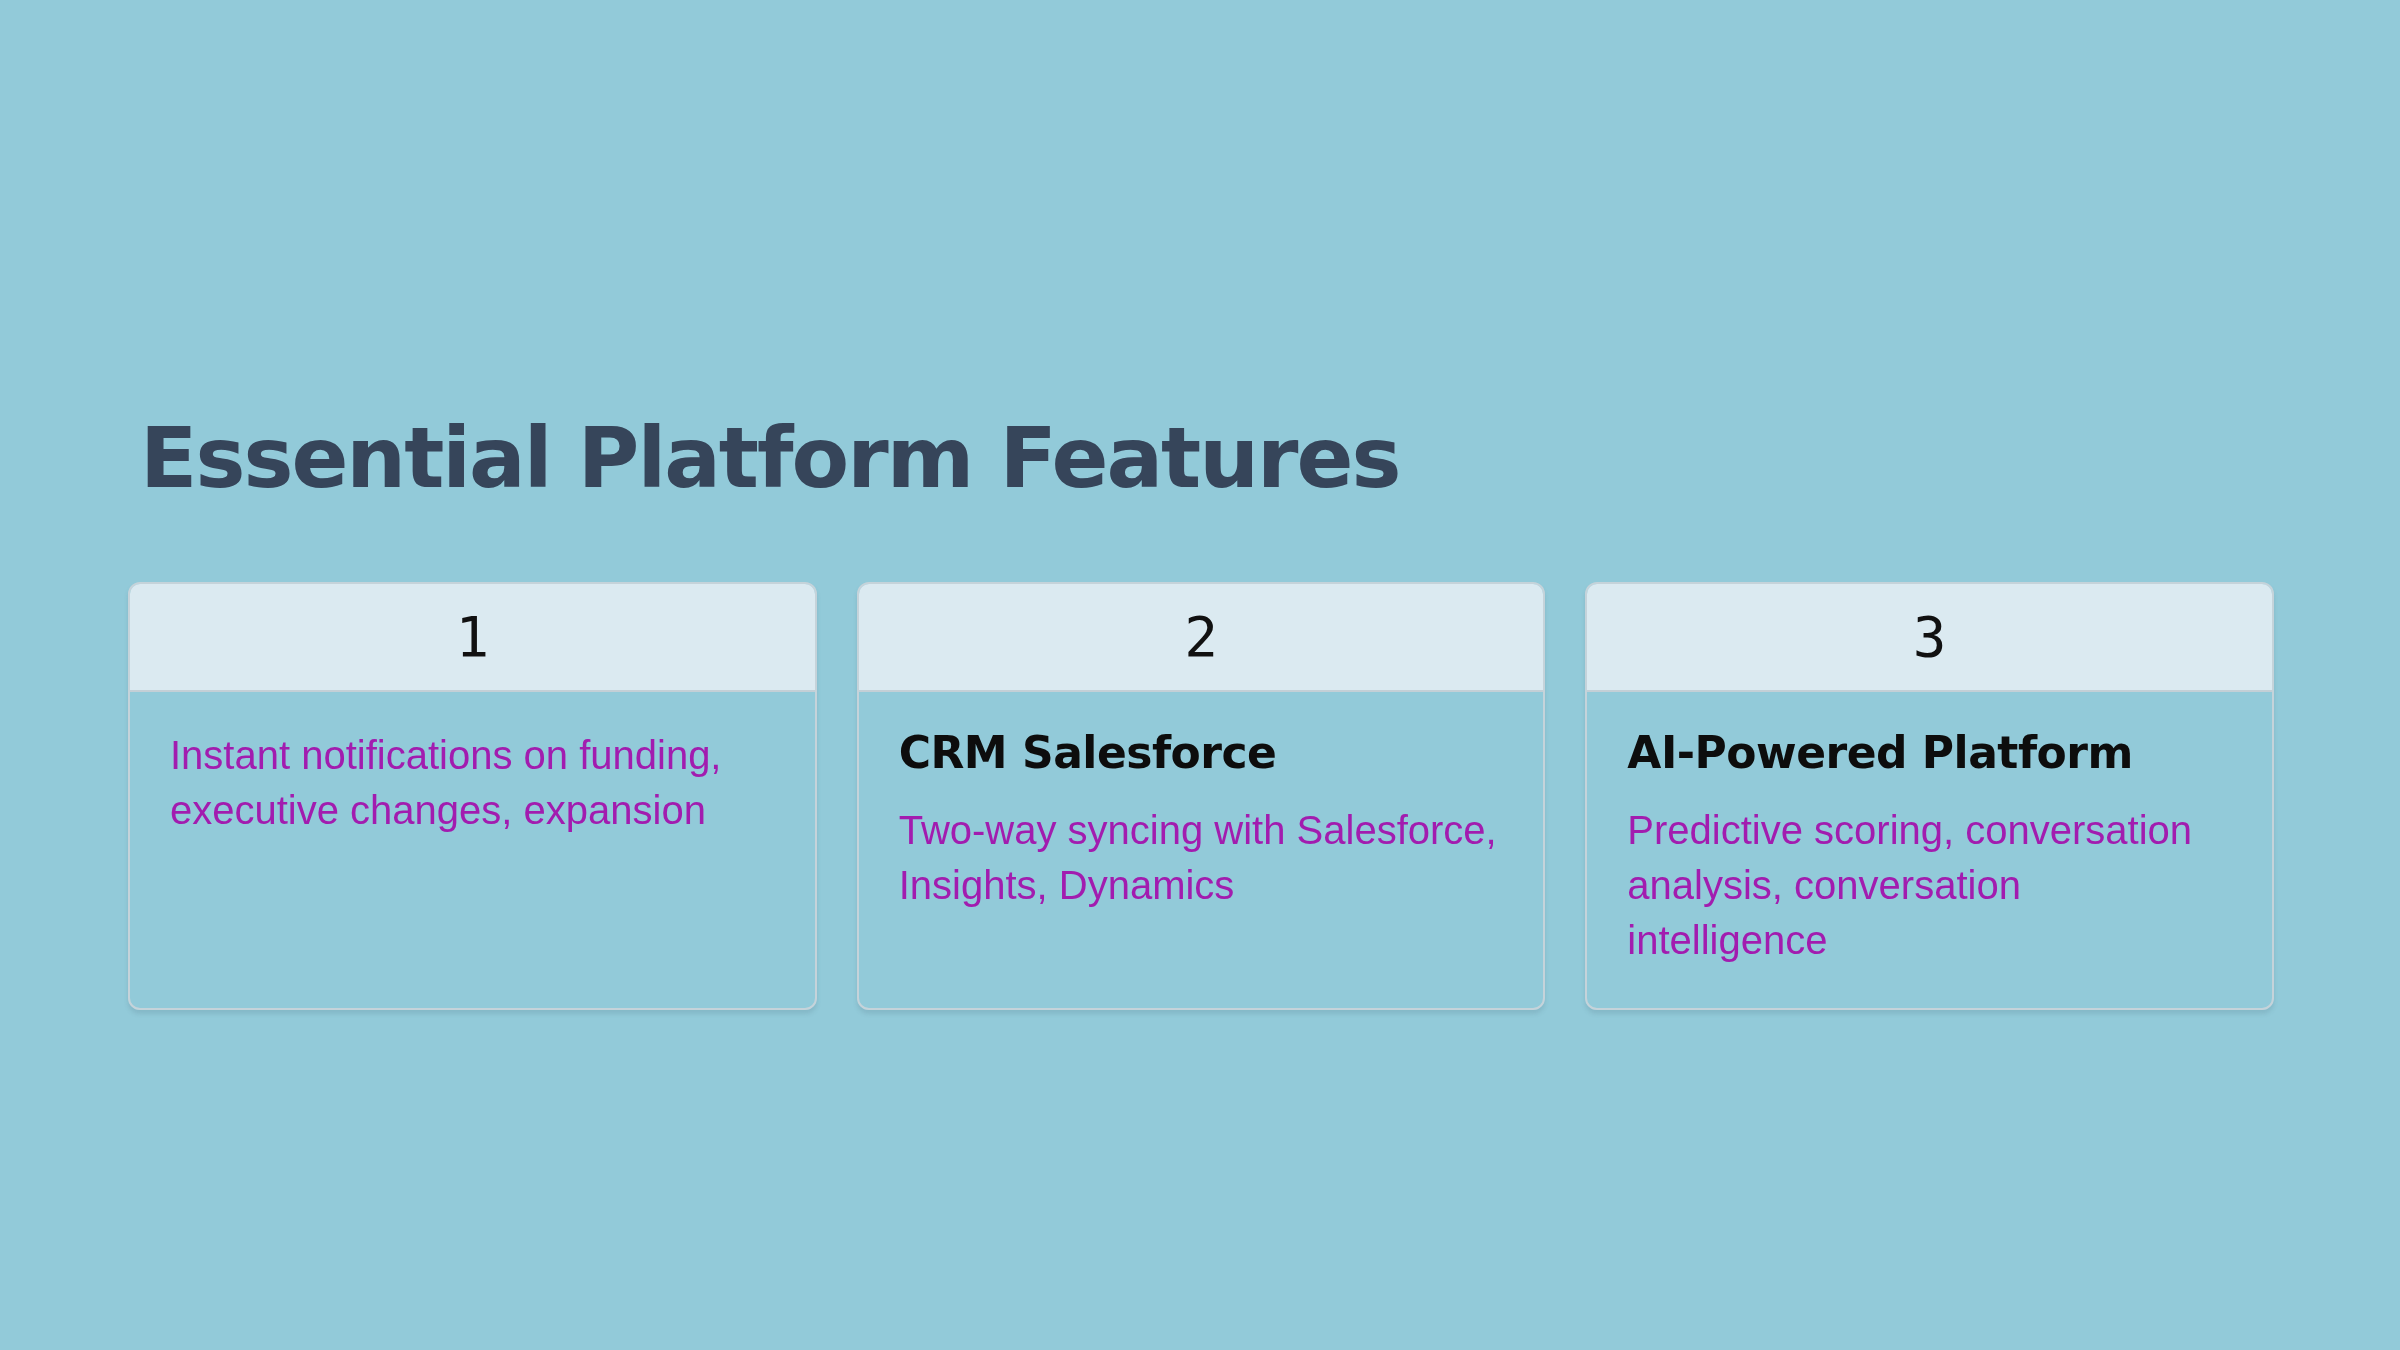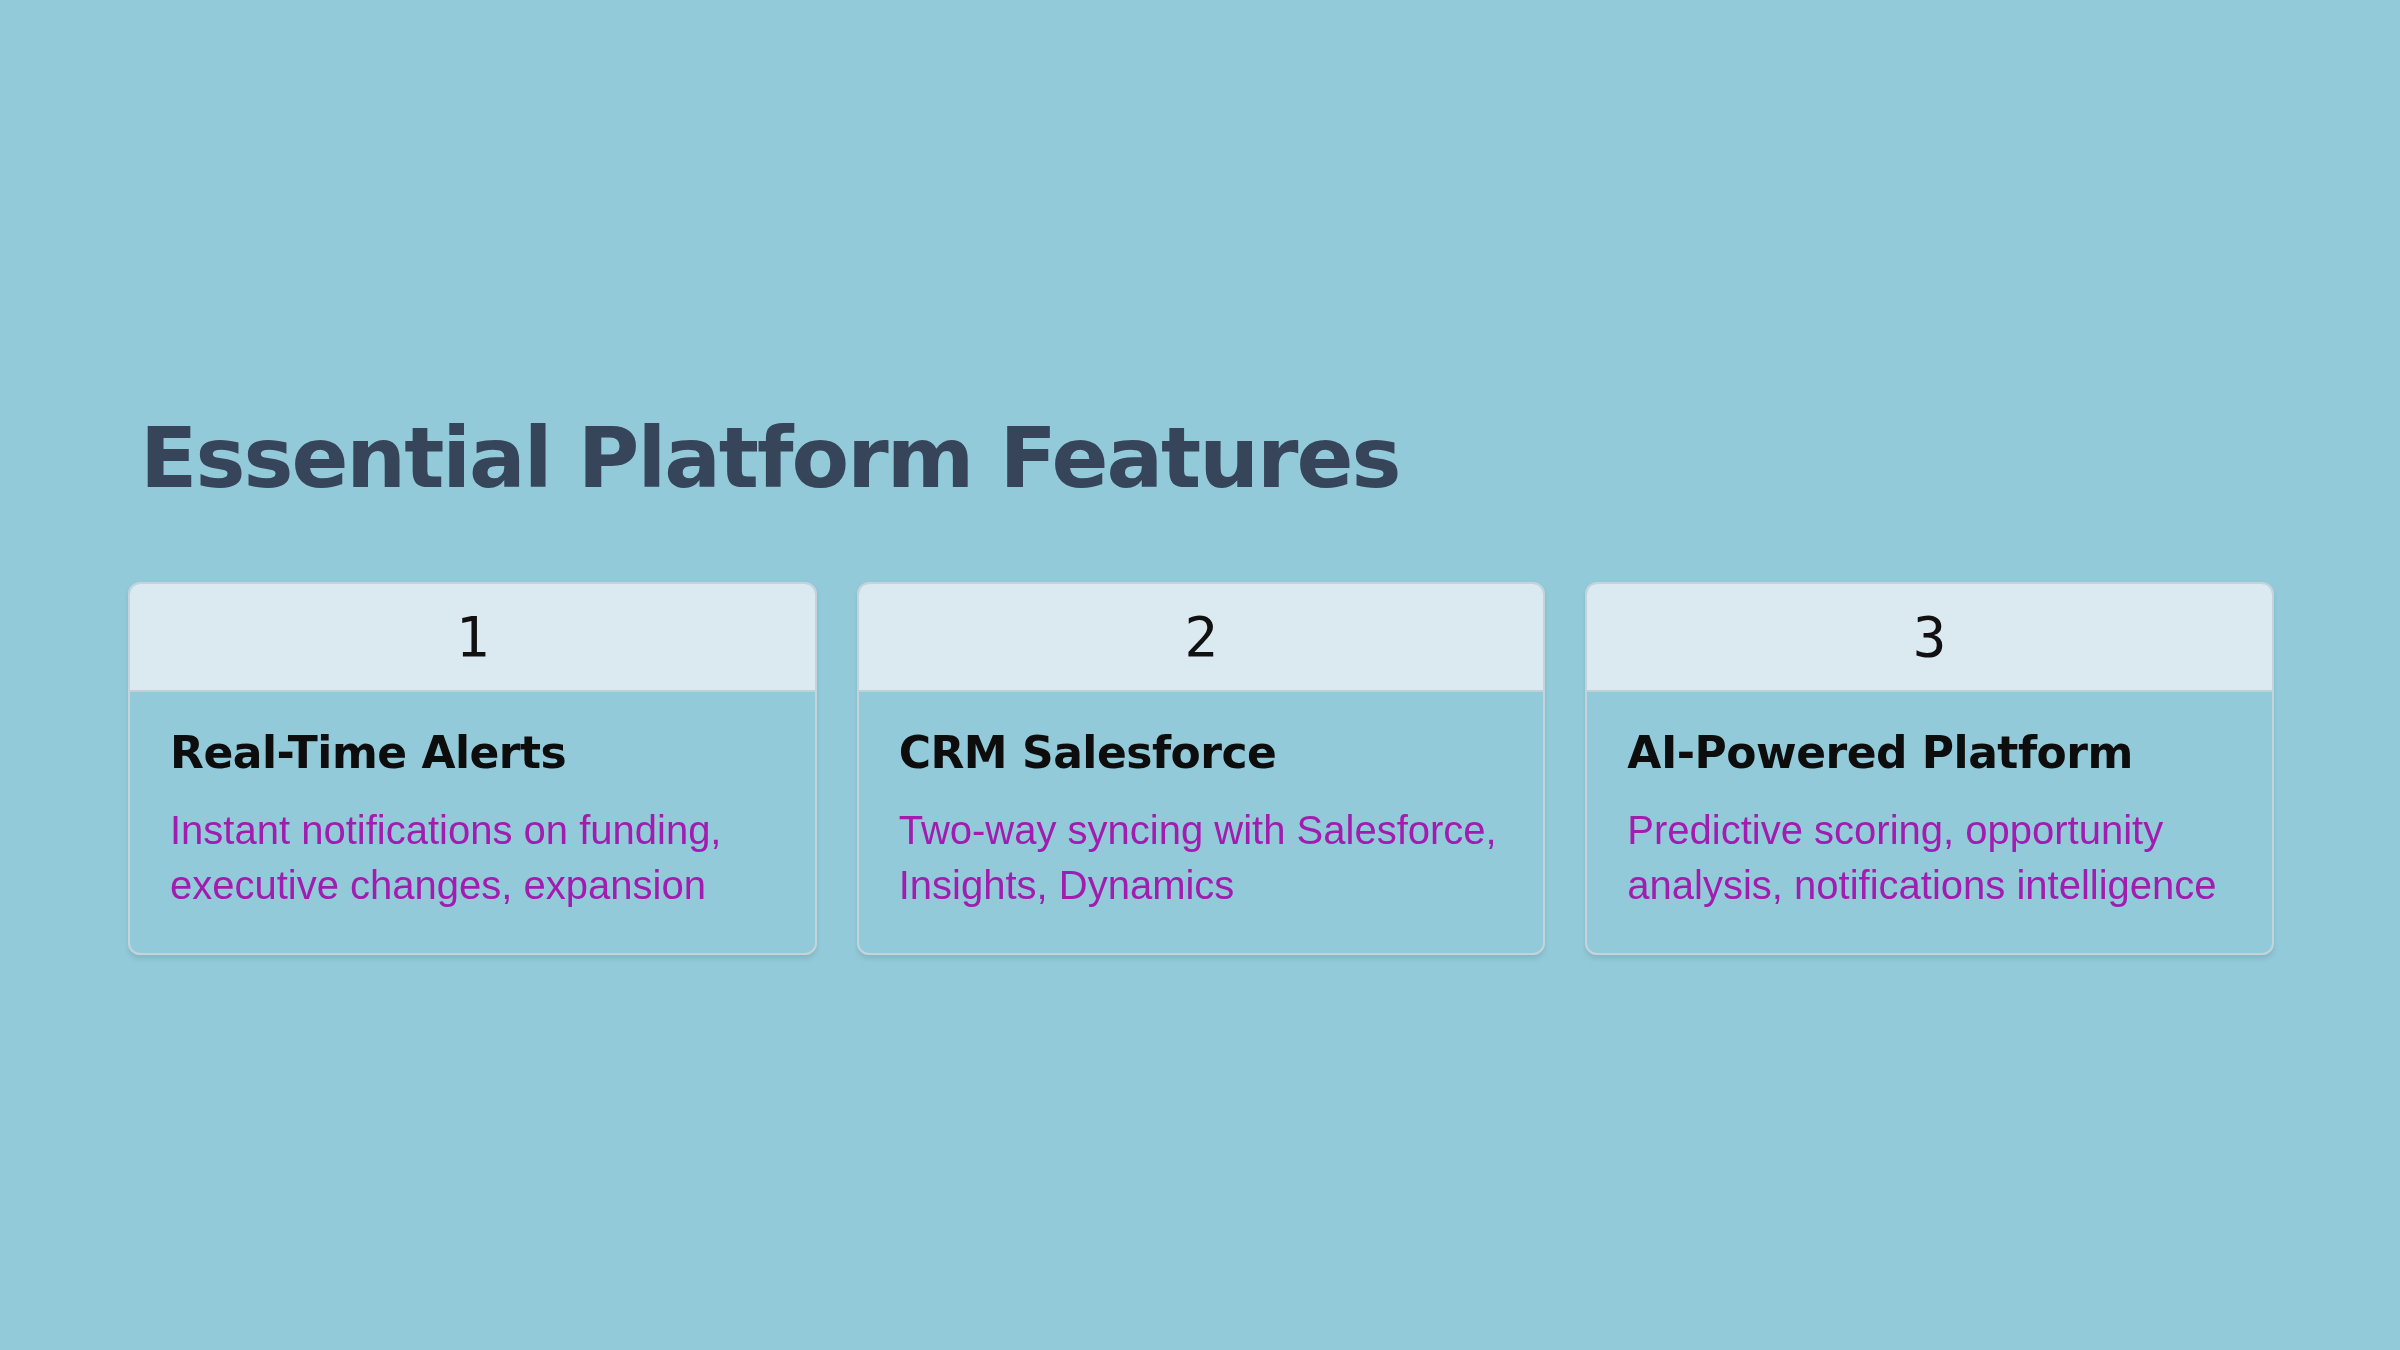--- a/index.html
+++ b/index.html
@@ -83,38 +83,37 @@
 
 <h1 class="page-title">Essential Platform Features</h1>
 
 <div class="cards-row">
 
   <div class="feature-card">
     <div class="card-header">
       <span class="card-number">1</span>
     </div>
     <div class="card-body">
-      <h2 class="card-title">Real-Time Alerts</h2>
       <p class="card-desc">Instant notifications on funding, executive changes, expansion</p>
     </div>
   </div>
 
   <div class="feature-card">
     <div class="card-header">
       <span class="card-number">2</span>
     </div>
     <div class="card-body">
       <h2 class="card-title">CRM Salesforce</h2>
       <p class="card-desc">Two-way syncing with Salesforce, Insights, Dynamics</p>
     </div>
   </div>
 
   <div class="feature-card">
     <div class="card-header">
       <span class="card-number">3</span>
     </div>
     <div class="card-body">
       <h2 class="card-title">AI-Powered Platform</h2>
-      <p class="card-desc">Predictive scoring, opportunity analysis, notifications intelligence</p>
+      <p class="card-desc">Predictive scoring, conversation analysis, conversation intelligence</p>
     </div>
   </div>
 
 </div>
 
 </body></html>

